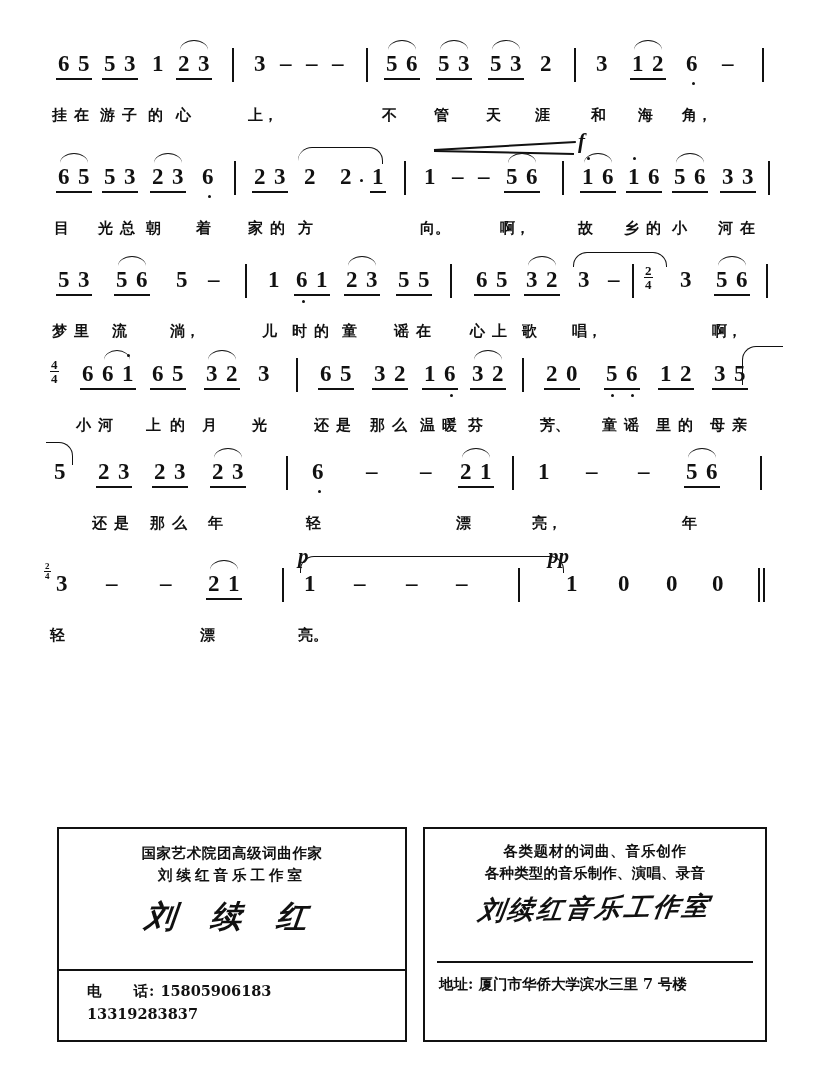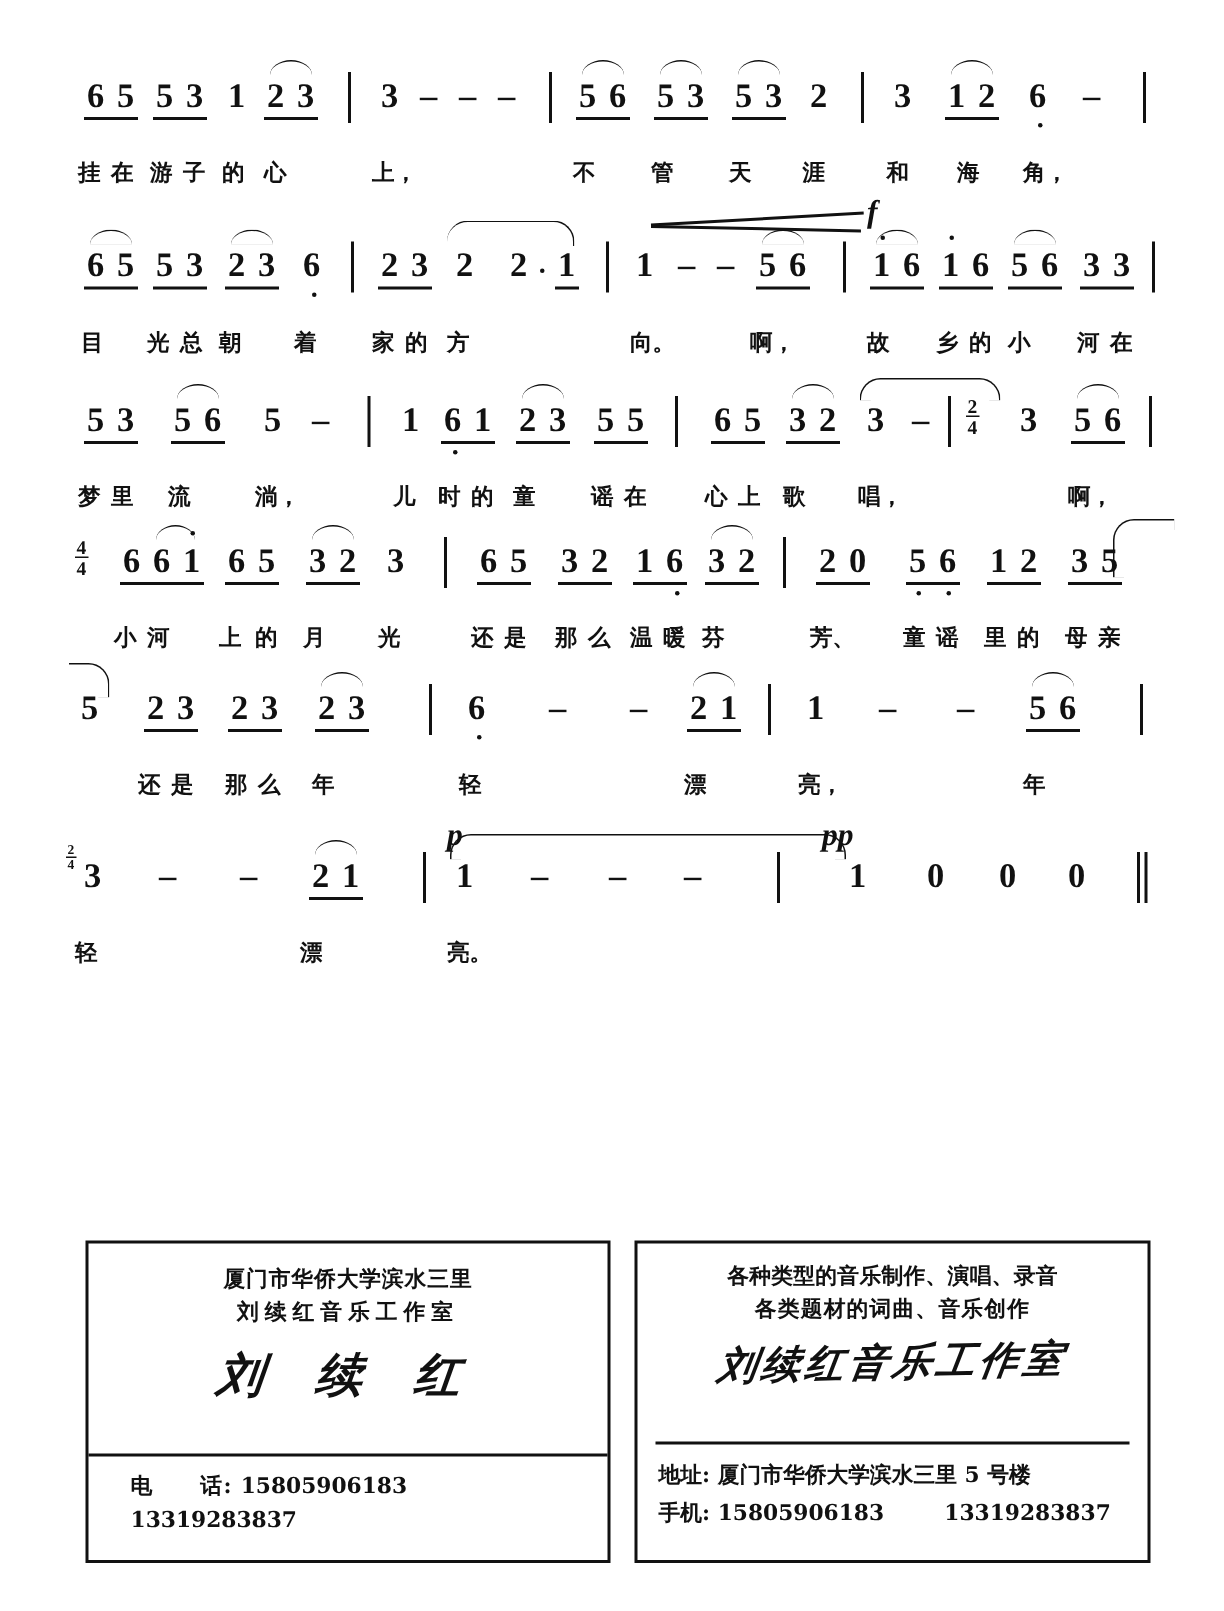--- a/index.html
+++ b/index.html
@@ -631,51 +631,45 @@
     <span class="lyr" style="left:50px;">轻</span>
     <span class="lyr" style="left:200px;">漂</span>
     <span class="lyr" style="left:298px;">亮。</span>
   </div>
 </div>
 
 <div class="cards">
 
   <div class="card card-left">
     <div class="top">
-      <div class="line">厦门市华侨大学滨水三里</div>
+      <div class="line">国家艺术院团高级词曲作家</div>
       <div class="line l2">刘续红音乐工作室</div>
       <div class="sig">刘 续 红</div>
     </div>
     <div class="divider"></div>
     <div class="contact">
       <div class="crow">
         <span class="lbl">电　　话:</span>
         <span>15805906183</span>
         <span class="gap"></span>
         <span>13319283837</span>
       </div>
     </div>
   </div>
 
   <div class="card card-right">
     <div class="top">
+      <div class="line">各类题材的词曲、音乐创作</div>
       <div class="line l2">各种类型的音乐制作、演唱、录音</div>
-      <div class="line">各类题材的词曲、音乐创作</div>
       <div class="sig">刘续红音乐工作室</div>
     </div>
     <div class="divider"></div>
     <div class="contact">
       <div class="crow">
         <span>地址:</span>
-        <span>厦门市华侨大学滨水三里 5 号楼</span>
-      </div>
-      <div class="crow">
-        <span>手机:</span>
-        <span>15805906183</span>
-        <span class="gap"></span>
-        <span>13319283837</span>
+        <span>厦门市华侨大学滨水三里 7 号楼</span>
       </div>
     </div>
   </div>
 
 </div>
 
 </div>
 
 </body></html>

